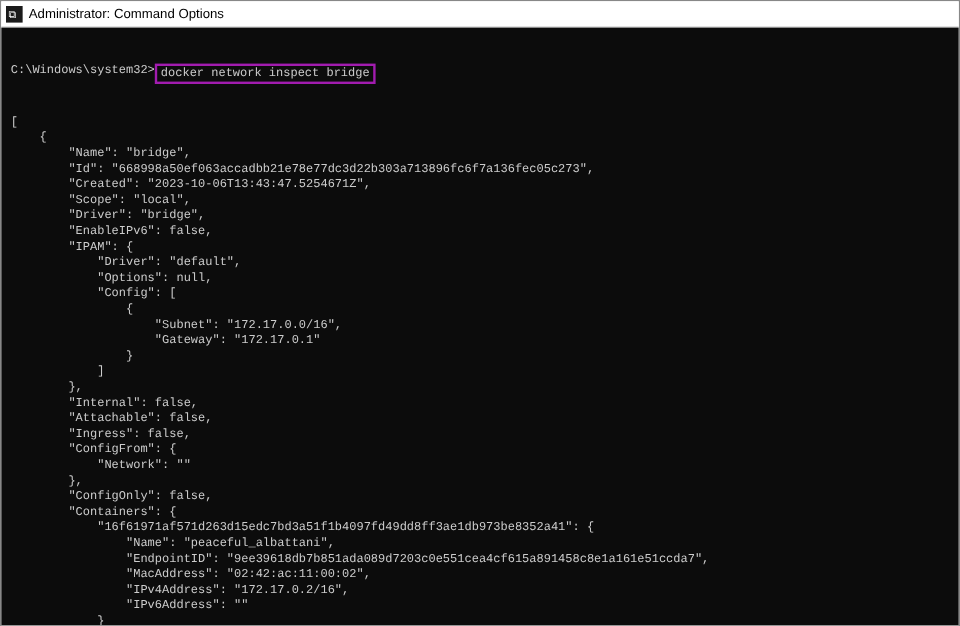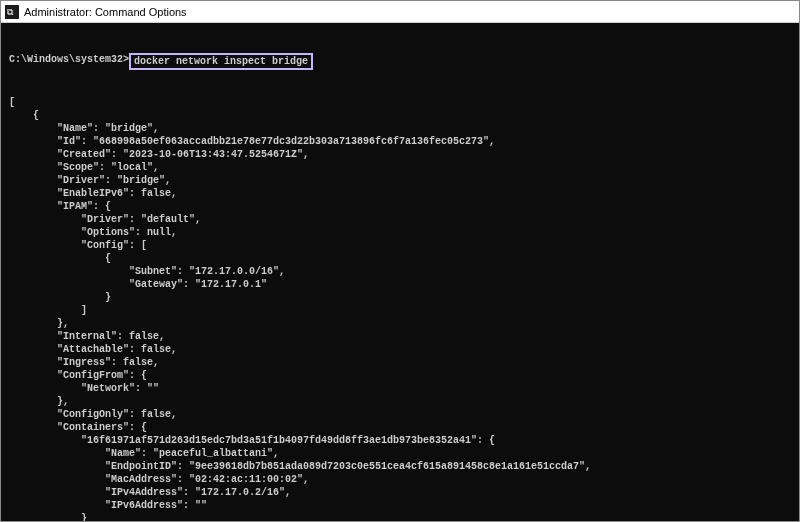--- a/index.html
+++ b/index.html
@@ -36,31 +36,30 @@
     }
     .terminal {
       background: #0c0c0c;
       color: #cccccc;
       height: calc(100% - 22px);
       padding: 4px 8px;
       font-size: 10px;
       line-height: 13px;
       white-space: pre;
       overflow: hidden;
-      font-weight: bold;
     }
     .prompt-line {
       display: flex;
       align-items: flex-start;
     }
     .prompt {
       color: #cccccc;
     }
     .highlight-box {
-      border: 2px solid #c4b5fd;
+      border: 2px solid #a21caf;
       padding: 0 3px;
       display: inline-block;
       margin-left: 0;
     }
     .command {
       color: #cccccc;
     }
     .output {
       color: #cccccc;
     }

